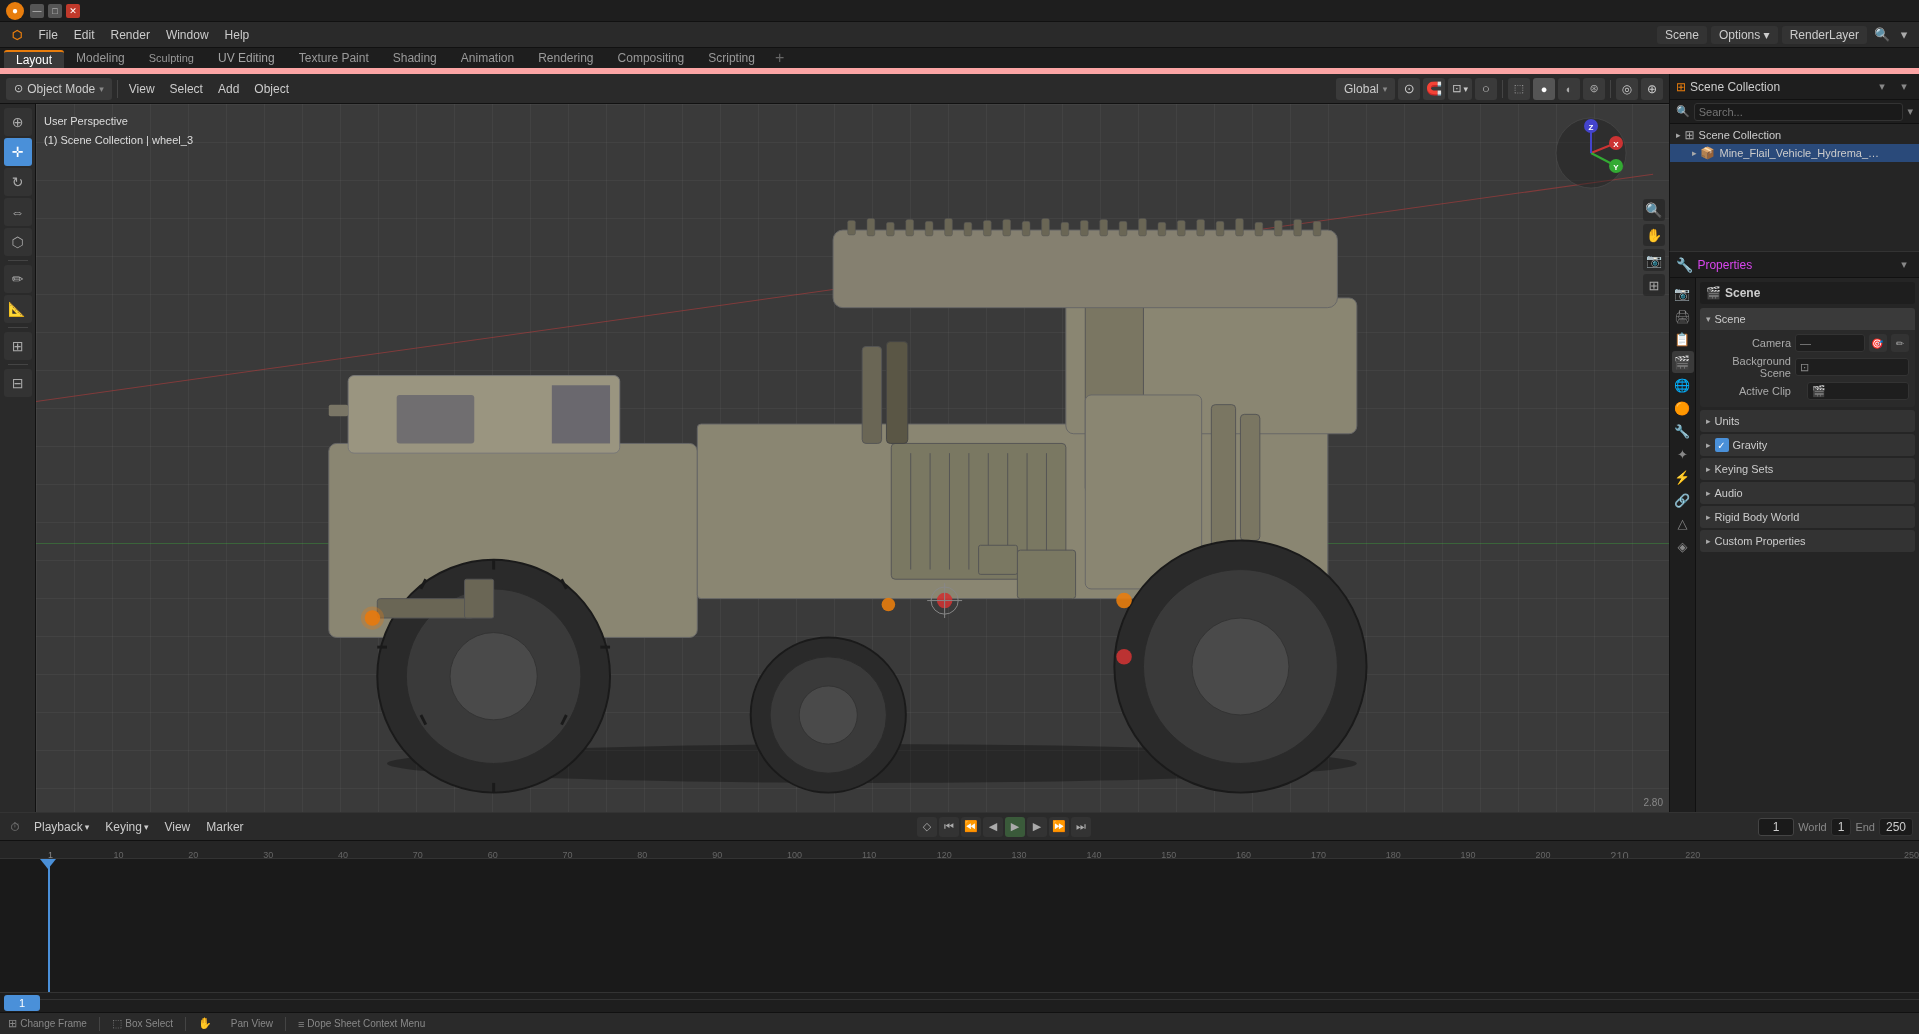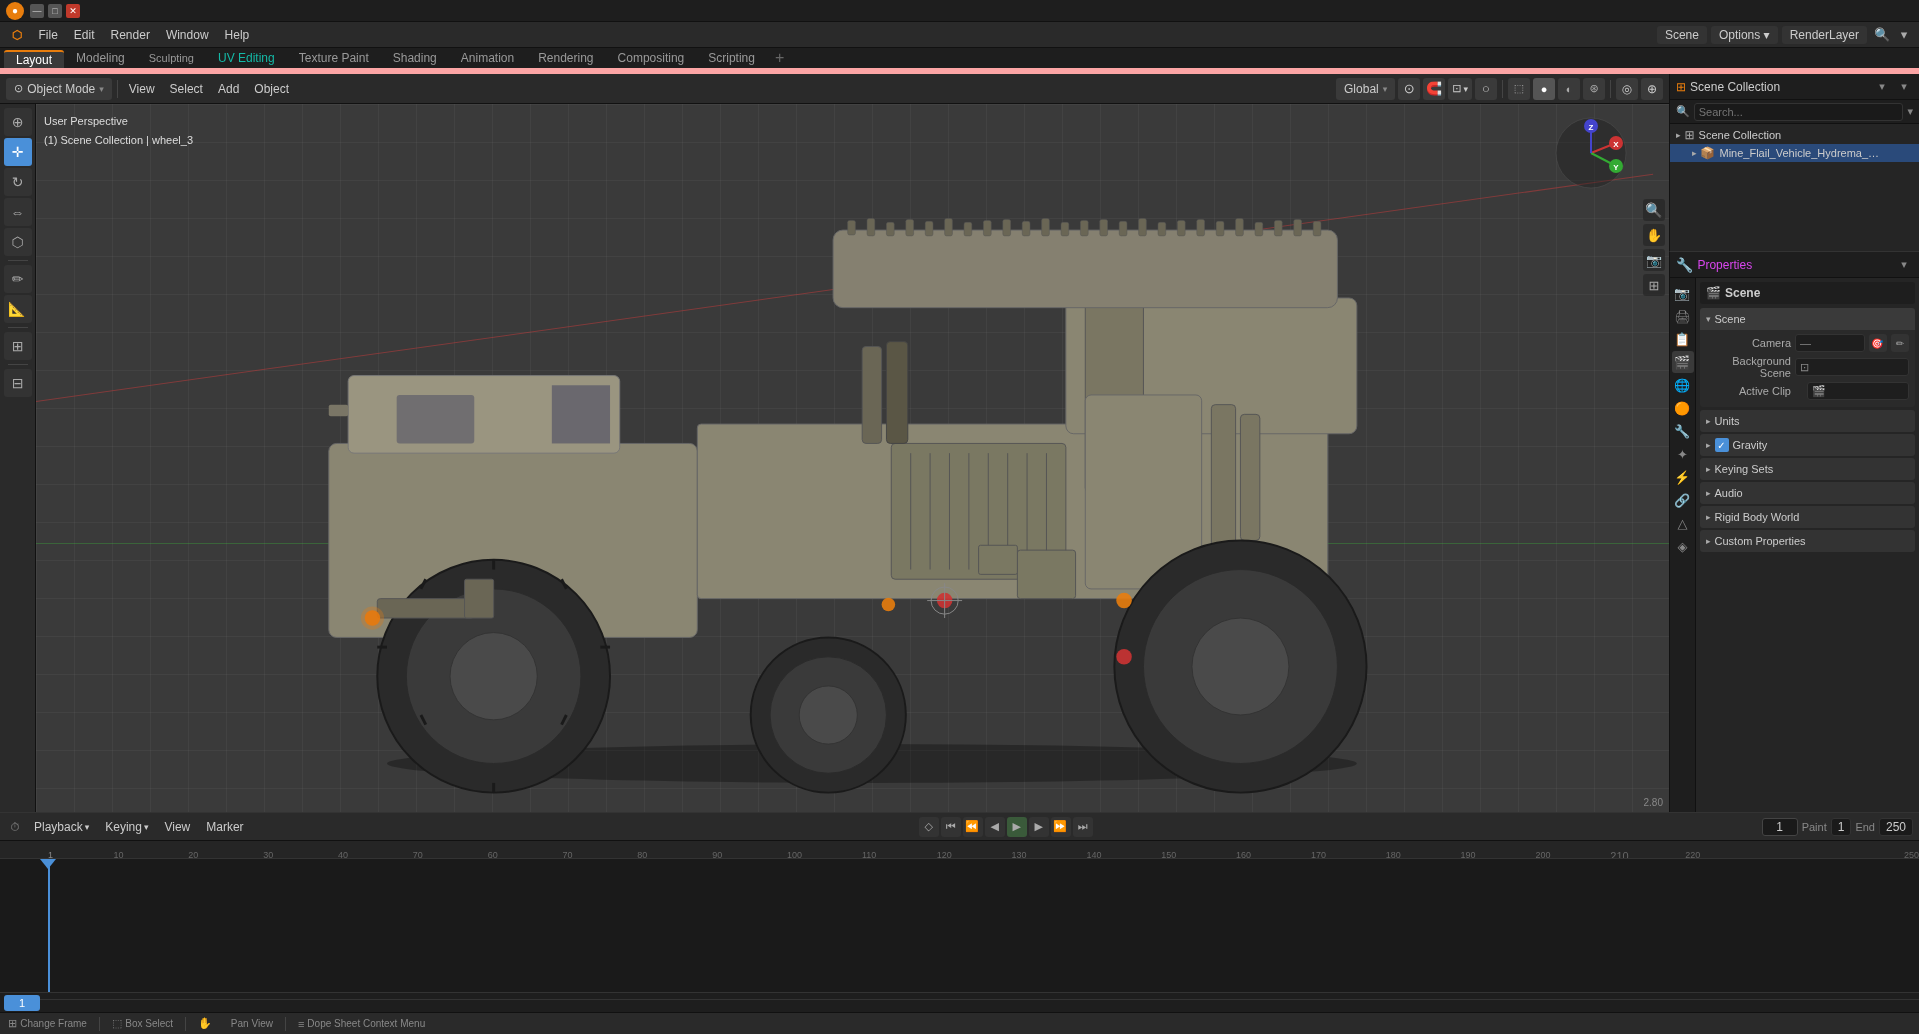--- a/index.html
+++ b/index.html
@@ -65,21 +65,21 @@
   <div style="padding:2px 8px;background:#333;border-radius:3px;cursor:pointer;font-size:12px;color:#ccc;margin-right:4px;">Options ▾</div>
   <div style="padding:2px 8px;background:#333;border-radius:3px;cursor:pointer;font-size:12px;color:#ccc;margin-right:4px;">RenderLayer</div>
   <div style="width:22px;height:22px;display:flex;align-items:center;justify-content:center;cursor:pointer;font-size:13px;color:#aaa;">🔍</div>
   <div style="width:22px;height:22px;display:flex;align-items:center;justify-content:center;cursor:pointer;font-size:13px;color:#aaa;">▾</div>
 </div>
 
 <div id="workspace-tabs-row" style="position:absolute;top:48px;left:0;right:0;height:26px;background:#1e1e1e;display:flex;align-items:stretch;padding:0 4px;border-bottom:6px solid #fca5a5;z-index:100;">
   <div style="padding:0 12px;display:flex;align-items:center;font-size:12px;color:#fff;background:#3a3a3a;border-top:2px solid #e87d0d;border-radius:3px 3px 0 0;cursor:pointer;margin-top:2px;">Layout</div>
   <div style="padding:0 12px;display:flex;align-items:center;font-size:12px;color:#999;cursor:pointer;">Modeling</div>
   <div style="padding:0 12px;display:flex;align-items:center;font-size:11px;color:#999;cursor:pointer;">Sculpting</div>
-  <div style="padding:0 12px;display:flex;align-items:center;font-size:12px;color:#14b8a6;cursor:pointer;">UV Editing</div>
+  <div style="padding:0 12px;display:flex;align-items:center;font-size:12px;color:#a3a3a3;cursor:pointer;">UV Editing</div>
   <div style="padding:0 12px;display:flex;align-items:center;font-size:12px;color:#999;cursor:pointer;">Texture Paint</div>
   <div style="padding:0 12px;display:flex;align-items:center;font-size:12px;color:#999;cursor:pointer;">Shading</div>
   <div style="padding:0 12px;display:flex;align-items:center;font-size:12px;color:#999;cursor:pointer;">Animation</div>
   <div style="padding:0 12px;display:flex;align-items:center;font-size:12px;color:#999;cursor:pointer;">Rendering</div>
   <div style="padding:0 12px;display:flex;align-items:center;font-size:12px;color:#999;cursor:pointer;">Compositing</div>
   <div style="padding:0 12px;display:flex;align-items:center;font-size:12px;color:#999;cursor:pointer;">Scripting</div>
   <div style="padding:0 8px;display:flex;align-items:center;font-size:16px;color:#666;cursor:pointer;">+</div>
 </div>
 
 <div id="vp-header" style="position:absolute;top:74px;left:0;right:250px;height:30px;background:#2a2a2a;display:flex;align-items:center;padding:0 6px;gap:3px;border-bottom:1px solid #111;z-index:90;">
@@ -459,21 +459,21 @@
       <div style="width:20px;height:20px;background:#333;border-radius:3px;display:flex;align-items:center;justify-content:center;cursor:pointer;font-size:11px;color:#aaa;">⏪</div>
       <div style="width:20px;height:20px;background:#333;border-radius:3px;display:flex;align-items:center;justify-content:center;cursor:pointer;font-size:11px;color:#aaa;">◀</div>
       <div style="width:20px;height:20px;background:#3a5a3a;border-radius:3px;display:flex;align-items:center;justify-content:center;cursor:pointer;font-size:11px;color:#aaa;">▶</div>
       <div style="width:20px;height:20px;background:#333;border-radius:3px;display:flex;align-items:center;justify-content:center;cursor:pointer;font-size:11px;color:#aaa;">▶</div>
       <div style="width:20px;height:20px;background:#333;border-radius:3px;display:flex;align-items:center;justify-content:center;cursor:pointer;font-size:11px;color:#aaa;">⏩</div>
       <div style="width:20px;height:20px;background:#333;border-radius:3px;display:flex;align-items:center;justify-content:center;cursor:pointer;font-size:11px;color:#aaa;">⏭</div>
     </div>
     <div style="flex:1;"></div>
 
     <div style="background:#1a1a1a;border:1px solid #444;border-radius:3px;padding:1px 8px;font-size:12px;color:#ccc;min-width:36px;text-align:center;cursor:pointer;">1</div>
-    <span style="font-size:11px;color:#888;">Paint</span>
+    <span style="font-size:11px;color:#888;">World</span>
     <div style="background:#1a1a1a;border:1px solid #333;border-radius:3px;padding:1px 6px;font-size:12px;color:#ccc;text-align:center;cursor:pointer;">1</div>
     <span style="font-size:11px;color:#888;">End</span>
     <div style="background:#1a1a1a;border:1px solid #333;border-radius:3px;padding:1px 6px;font-size:12px;color:#ccc;text-align:center;cursor:pointer;">250</div>
   </div>
 
   <div style="height:18px;background:#252525;display:flex;align-items:center;padding-left:4px;border-bottom:1px solid #333;overflow:hidden;">
     <div style="width:44px;flex-shrink:0;"></div>
     <div style="display:flex;flex:1;position:relative;">
       <span style="font-size:9px;color:#888;position:absolute;left:0;">1</span>
       <span style="font-size:9px;color:#666;position:absolute;left:3.5%;">10</span>

